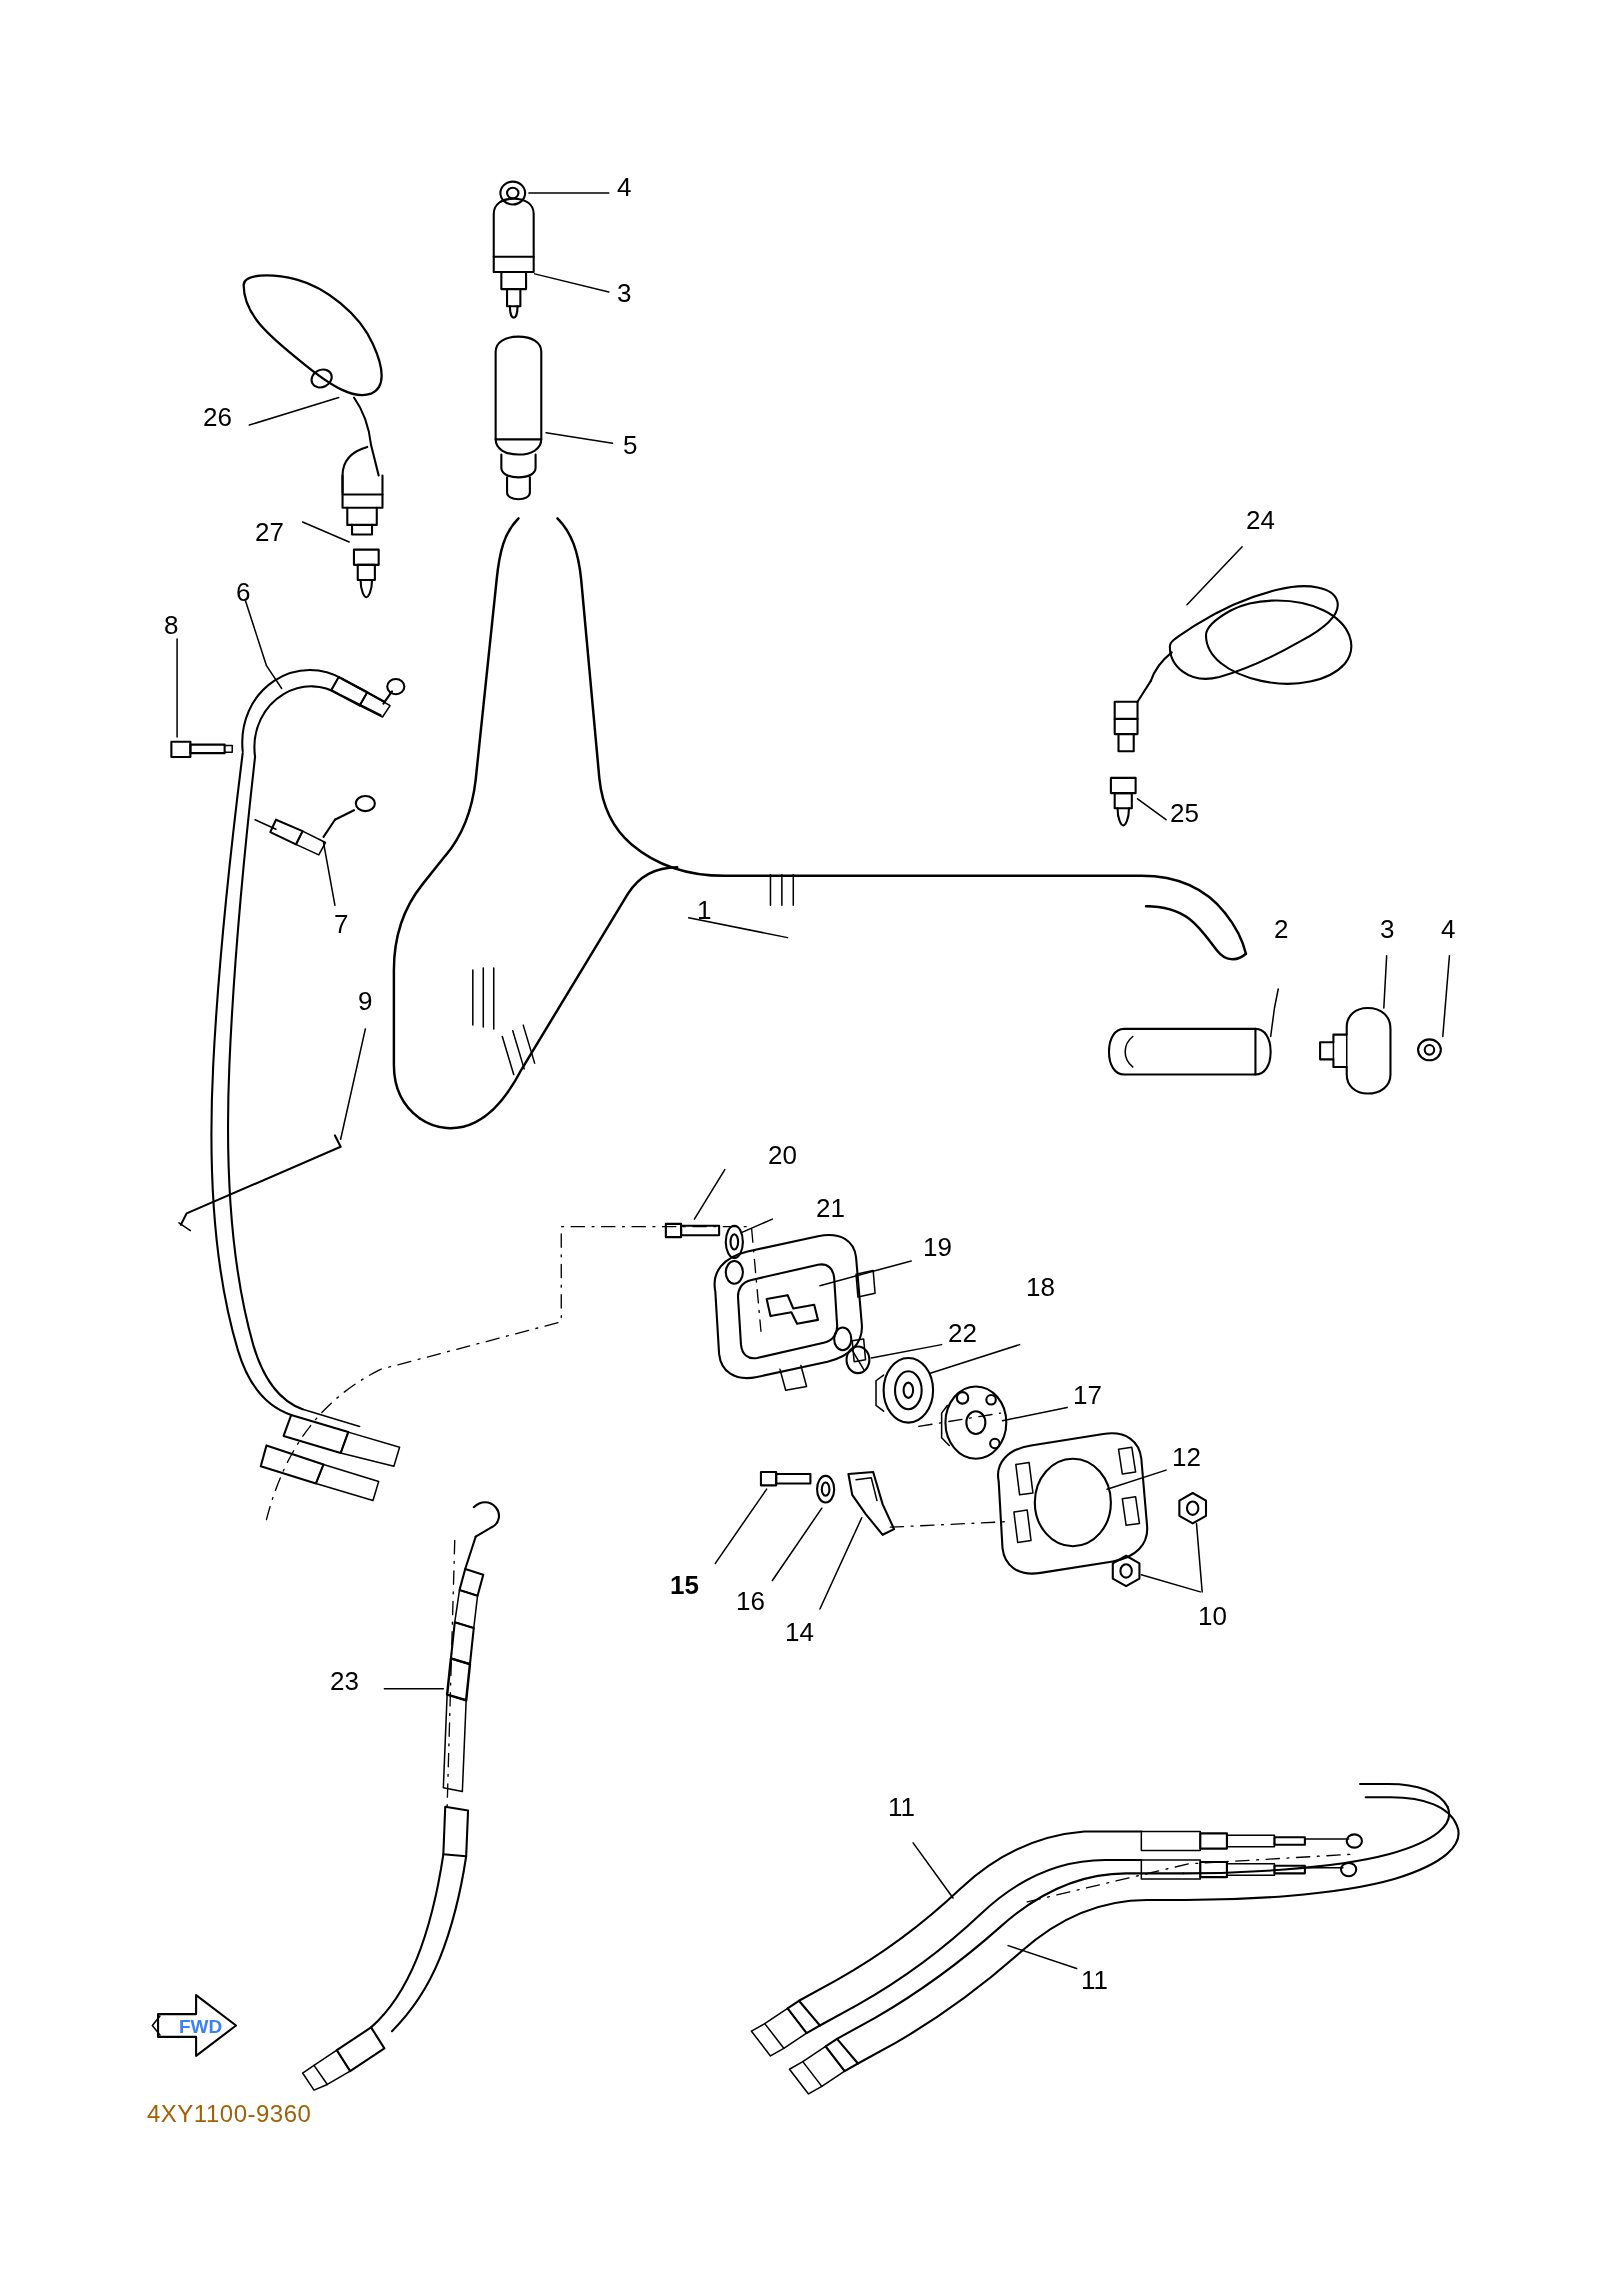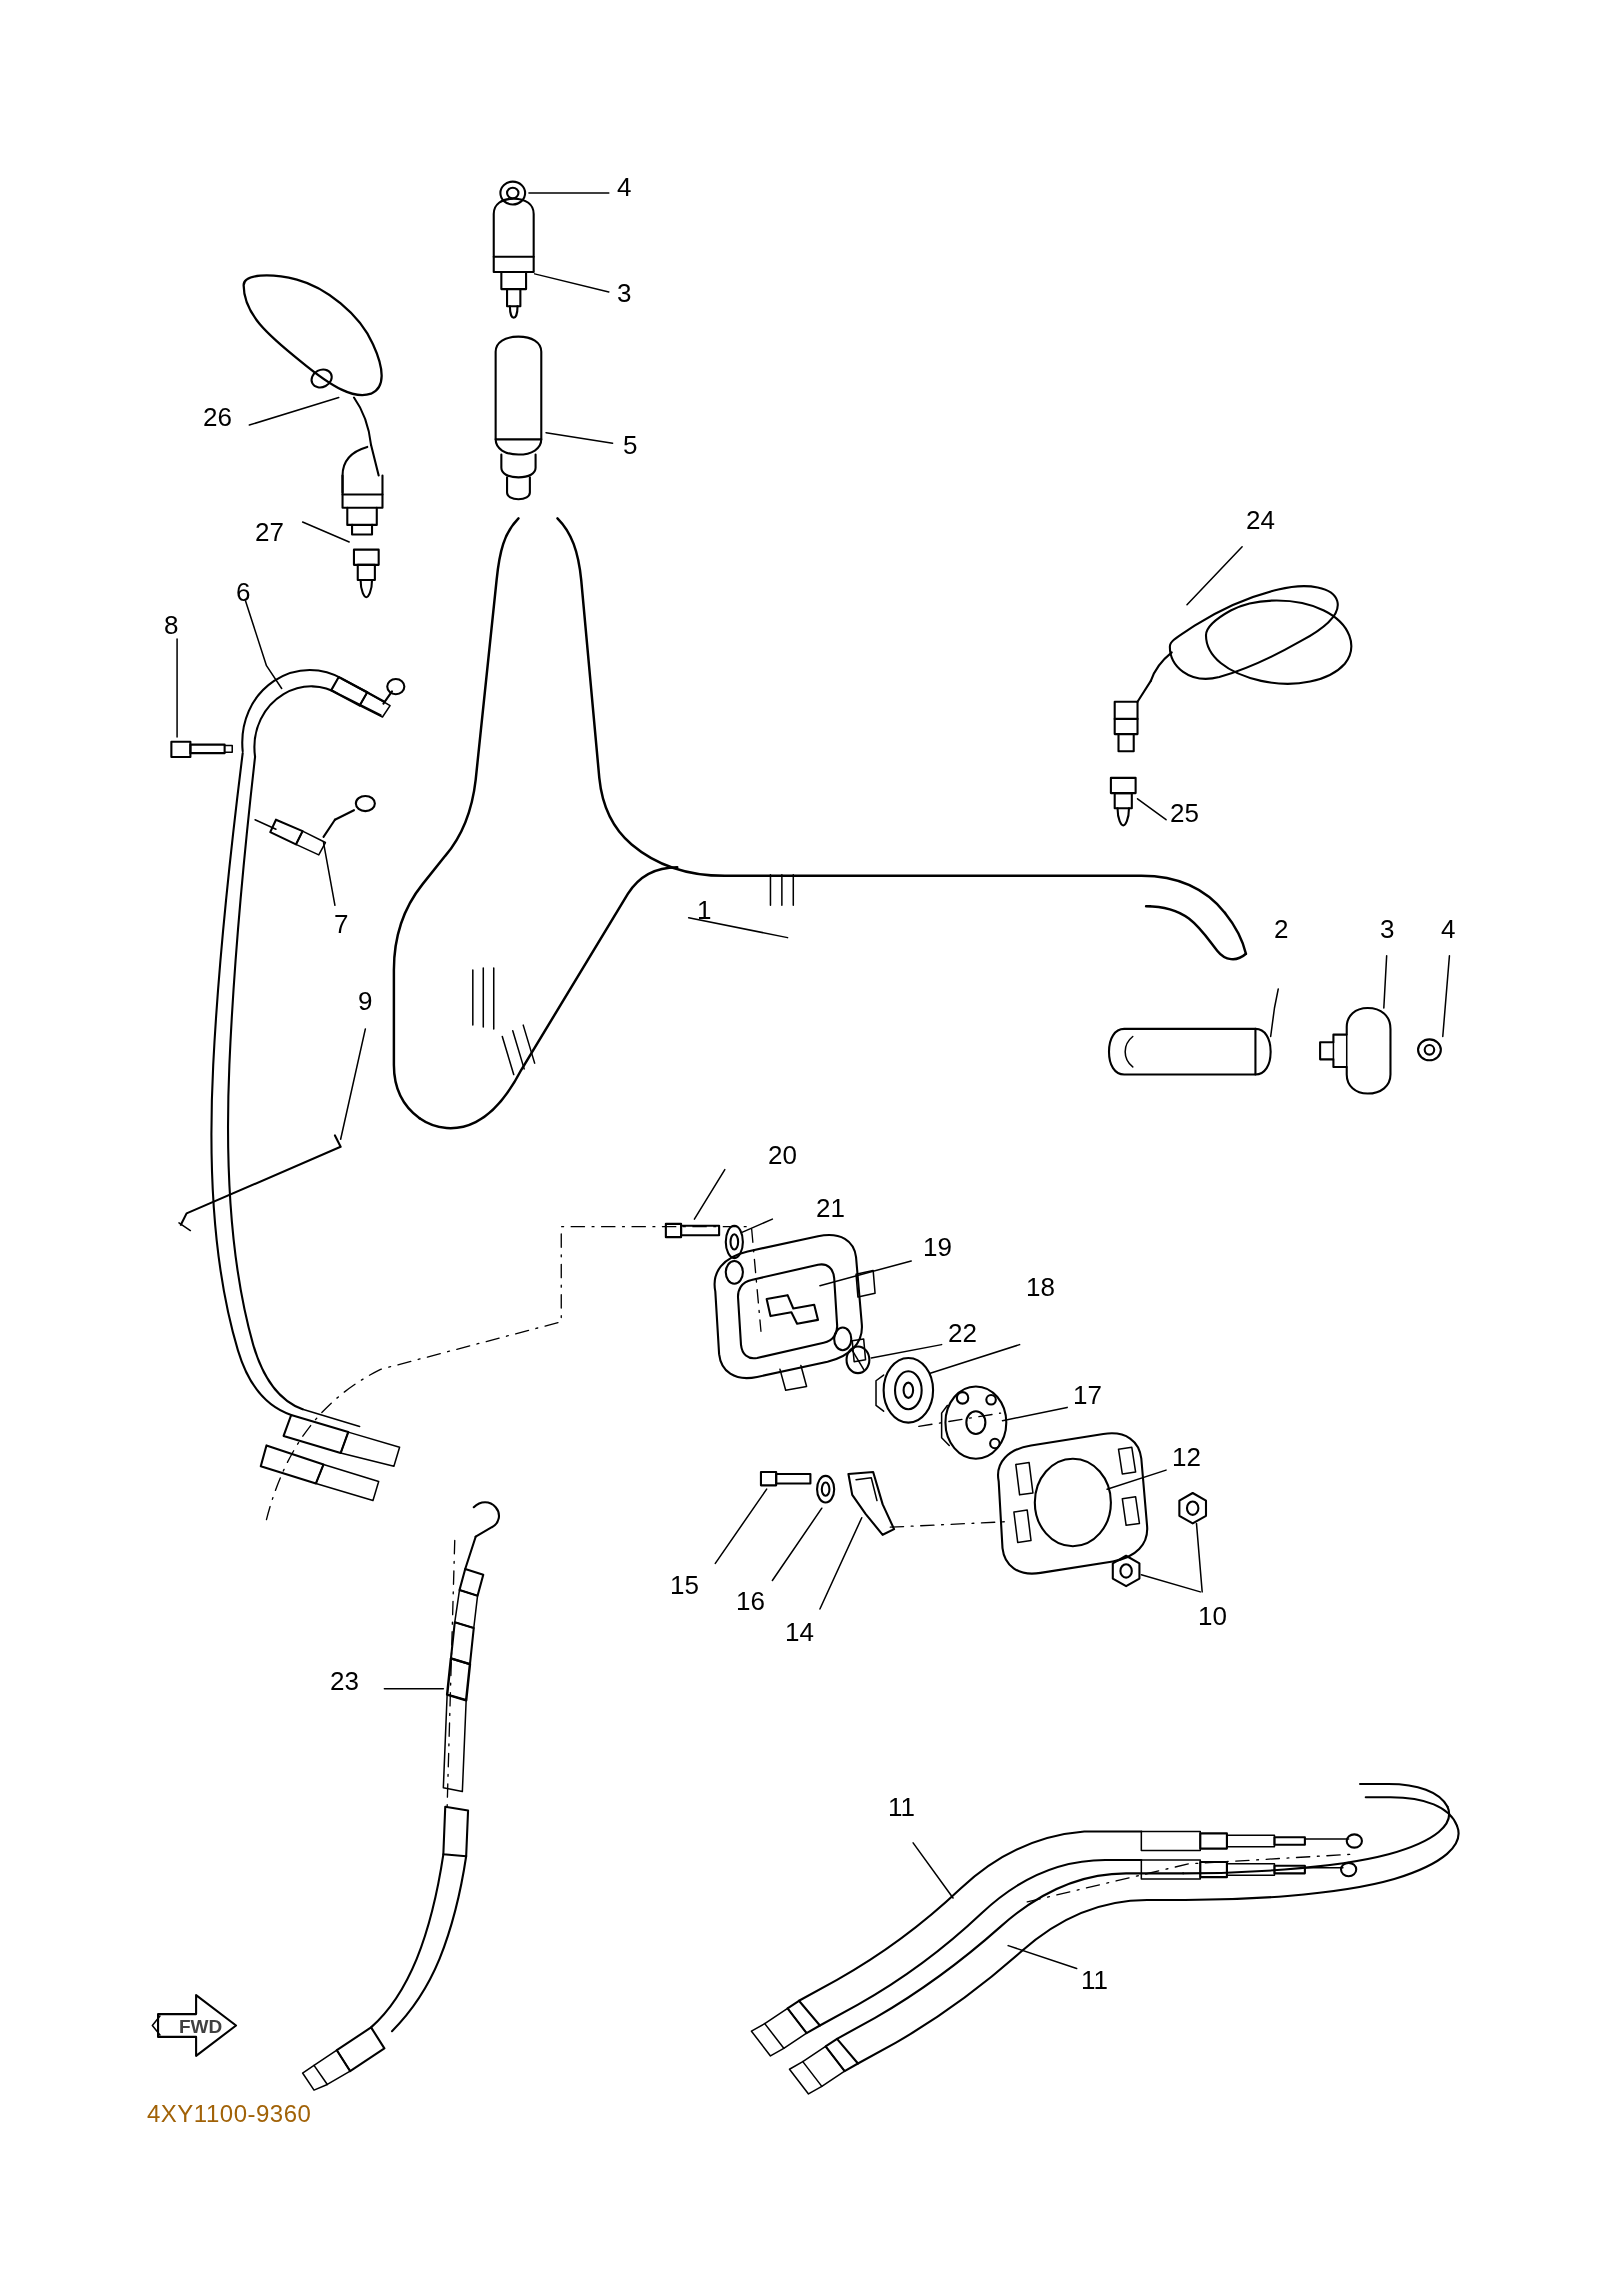--- a/index.html
+++ b/index.html
@@ -37,21 +37,21 @@
     font-family: "Liberation Sans", sans-serif;
     font-size: 24px;
     color: #a16207;
     letter-spacing: 0.5px;
   }
   .fwd-label {
     position: absolute;
     font-family: "Liberation Sans", sans-serif;
     font-size: 19px;
     font-weight: bold;
-    color: #404040;
+    color: #3b82f6;
   }
 </style>
 </head>
 <body>
 
 <div id="page">
 
   <svg id="diagram-svg" viewBox="0 0 1700 2405">
     <g fill="none" stroke="#000000" stroke-width="2.2" stroke-linecap="round" stroke-linejoin="round">
 
@@ -380,21 +380,21 @@
   <div class="callout" style="left:1380px; top:914px;">3</div>
   <div class="callout" style="left:1441px; top:914px;">4</div>
   <div class="callout" style="left:358px; top:986px;">9</div>
   <div class="callout" style="left:768px; top:1140px;">20</div>
   <div class="callout" style="left:816px; top:1193px;">21</div>
   <div class="callout" style="left:923px; top:1232px;">19</div>
   <div class="callout" style="left:948px; top:1318px;">22</div>
   <div class="callout" style="left:1026px; top:1272px;">18</div>
   <div class="callout" style="left:1073px; top:1380px;">17</div>
   <div class="callout" style="left:1172px; top:1442px;">12</div>
-  <div class="callout" style="left:670px; top:1570px;">15</div>
+  <div class="callout" style="left:670px; top:1570px;font-weight:bold;">15</div>
   <div class="callout" style="left:736px; top:1586px;">16</div>
   <div class="callout" style="left:785px; top:1617px;">14</div>
   <div class="callout" style="left:1198px; top:1601px;">10</div>
   <div class="callout" style="left:330px; top:1666px;">23</div>
   <div class="callout" style="left:888px; top:1792px;">11</div>
   <div class="callout" style="left:1081px; top:1965px;">11</div>
 
   <div class="fwd-label" style="left:179px; top:2016px;">FWD</div>
 
   <div class="partcode" style="left:147px; top:2100px;">4XY1100-9360</div>

